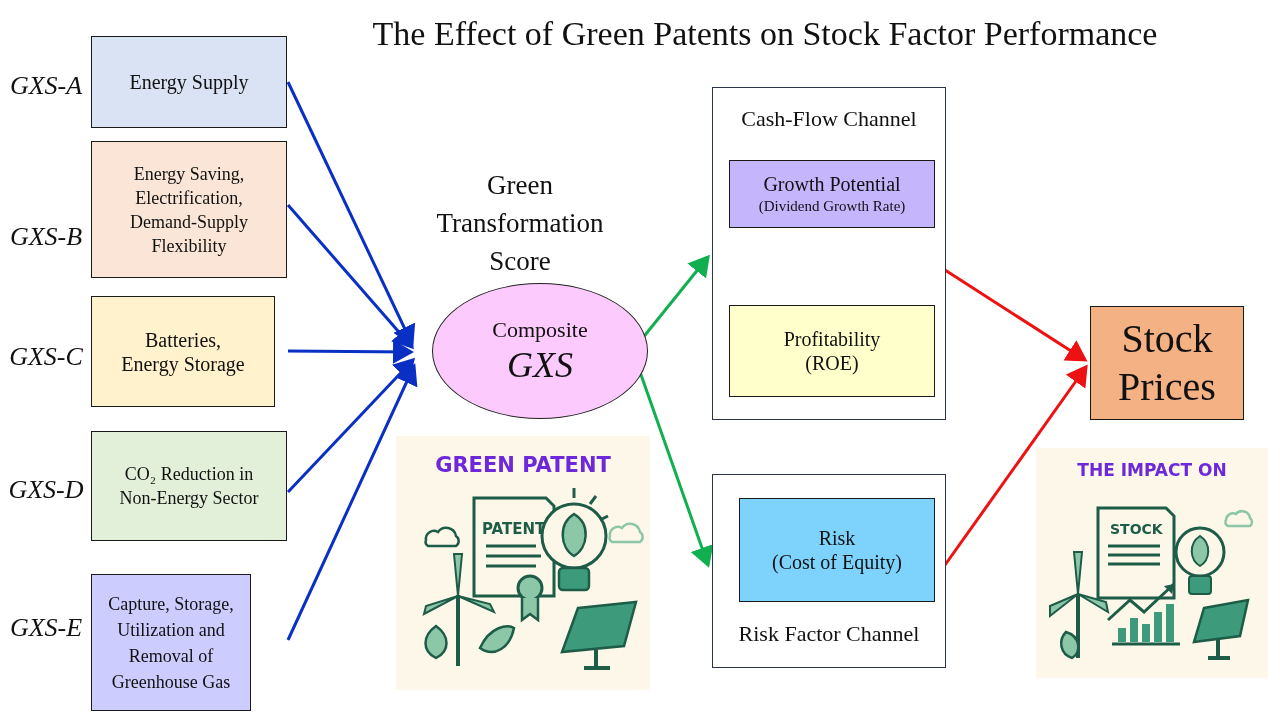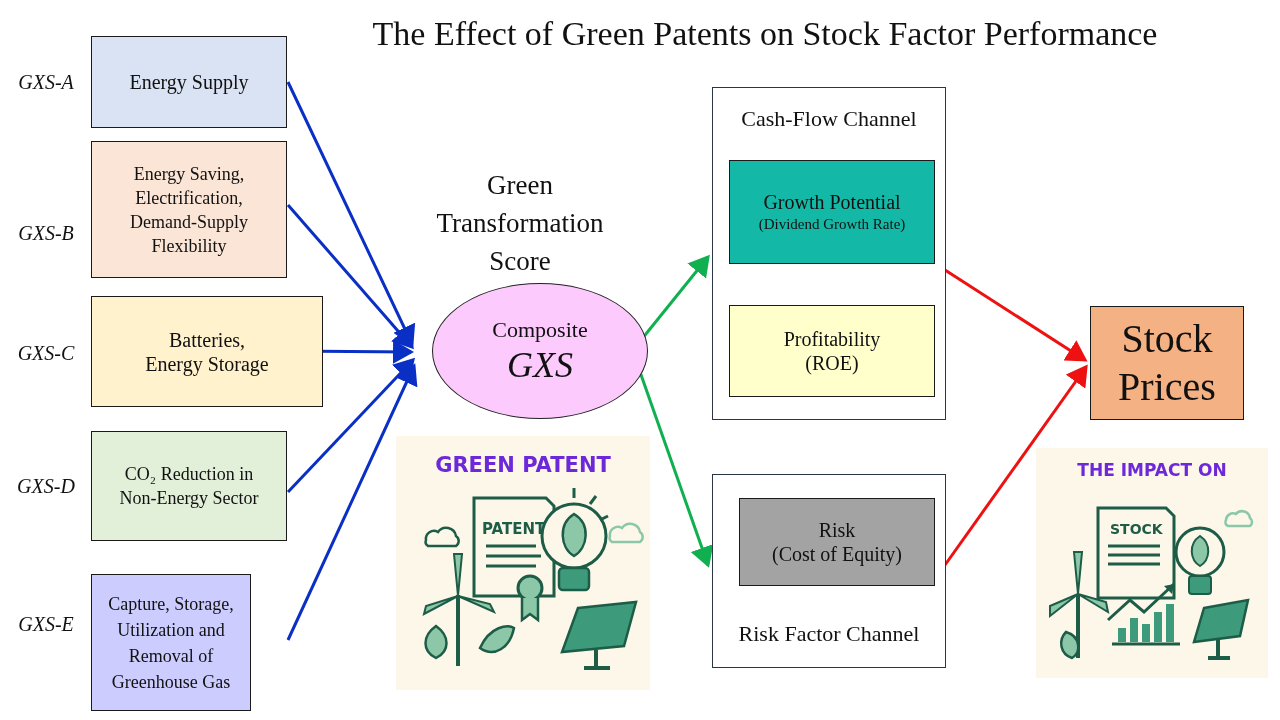--- a/index.html
+++ b/index.html
@@ -1,20 +1,20 @@
 <!DOCTYPE html>
 <html><head>
 <meta charset="utf-8">
 <style>
   html, body { margin:0; padding:0; }
   body { width:1280px; height:720px; background:#ffffff; position:relative; overflow:hidden;
          font-family:"Liberation Serif", serif; color:#111; }
   .abs { position:absolute; }
   .title { left:320px; top:14px; width:890px; text-align:center; font-size:34px; line-height:40px; }
-  .gxs-label { left:6px; width:80px; text-align:center; font-style:italic; font-size:20px; }
+  .gxs-label { left:6px; width:80px; text-align:center; font-style:italic; font-size:26px; }
   .box { position:absolute; border:1.5px solid #1a1a1a; box-sizing:border-box; display:flex;
          flex-direction:column; align-items:center; justify-content:center; text-align:center; font-size:20px; line-height:24px; }
   .box span { display:block; }
   .small { font-size:16px; line-height:20px; }
   .channel { position:absolute; border:1.5px solid #2a3545; box-sizing:border-box; background:#fff; }
   .ch-title { position:absolute; width:100%; text-align:center; font-size:22px; }
   svg.arrows { position:absolute; left:0; top:0; }
   .center-label { left:405px; top:166px; width:230px; text-align:center; font-size:27px; line-height:38px; }
   .ellipse { position:absolute; left:432px; top:283px; width:216px; height:136px; border-radius:50%;
              background:#fccafc; border:1.5px solid #222; box-sizing:border-box; display:flex; flex-direction:column;
@@ -60,21 +60,21 @@
 
 <div class="box" style="left:91px; top:36px; width:196px; height:92px; background:#dae3f3;">
   <span>Energy Supply</span>
 </div>
 <div class="box small" style="left:91px; top:141px; width:196px; height:137px; background:#fbe5d6; font-size:18px; line-height:24px;">
   <span>Energy Saving,</span>
   <span>Electrification,</span>
   <span>Demand-Supply</span>
   <span>Flexibility</span>
 </div>
-<div class="box" style="left:91px; top:296px; width:232px; height:111px; background:#fff2cc;">
+<div class="box" style="left:91px; top:296px; width:184px; height:111px; background:#fff2cc;">
   <span>Batteries,</span>
   <span>Energy Storage</span>
 </div>
 <div class="box" style="left:91px; top:431px; width:196px; height:110px; background:#e2f0d9; font-size:18px;">
   <span>CO₂ Reduction in</span>
   <span>Non-Energy Sector</span>
 </div>
 <div class="box" style="left:91px; top:574px; width:160px; height:137px; background:#ccccff; font-size:18px; line-height:26px;">
   <span>Capture, Storage,</span>
   <span>Utilization and</span>
@@ -133,33 +133,33 @@
     <g>
       <path d="M30,104 a8,8 0 0 1 12,-8 a10,10 0 0 1 18,4 a6,6 0 0 1 0,10 L32,110 a5,5 0 0 1 -2,-6 Z" fill="none" stroke="#1d5c47" stroke-width="2.5"></path>
       <path d="M214,100 a8,8 0 0 1 12,-8 a10,10 0 0 1 18,4 a6,6 0 0 1 0,10 L216,106 a5,5 0 0 1 -2,-6 Z" fill="none" stroke="#8cc7a8" stroke-width="2.5"></path>
     </g>
   </svg>
 </div>
 
 <div class="channel" style="left:712px; top:87px; width:234px; height:333px;">
   <div class="ch-title" style="top:18px;">Cash-Flow Channel</div>
 </div>
-<div class="box" style="left:729px; top:160px; width:206px; height:104px; background:#14b8a6;">
+<div class="box" style="left:729px; top:160px; width:206px; height:68px; background:#c4b5fd;">
   <span>Growth Potential</span>
   <span class="small" style="font-size:15px;">(Dividend Growth Rate)</span>
 </div>
 <div class="box" style="left:729px; top:305px; width:206px; height:92px; background:#ffffcc;">
   <span>Profitability</span>
   <span>(ROE)</span>
 </div>
 
 <div class="channel" style="left:712px; top:474px; width:234px; height:194px;">
   <div class="ch-title" style="top:146px;">Risk Factor Channel</div>
 </div>
-<div class="box" style="left:739px; top:498px; width:196px; height:88px; background:#a3a3a3;">
+<div class="box" style="left:739px; top:498px; width:196px; height:104px; background:#7dd3fc;">
   <span>Risk</span>
   <span>(Cost of Equity)</span>
 </div>
 
 <div class="box" style="left:1090px; top:306px; width:154px; height:114px; background:#f4b183; font-size:40px; line-height:48px;">
   <span>Stock</span>
   <span>Prices</span>
 </div>
 
 <div class="illus" style="left:1036px; top:448px; width:232px; height:230px;">

